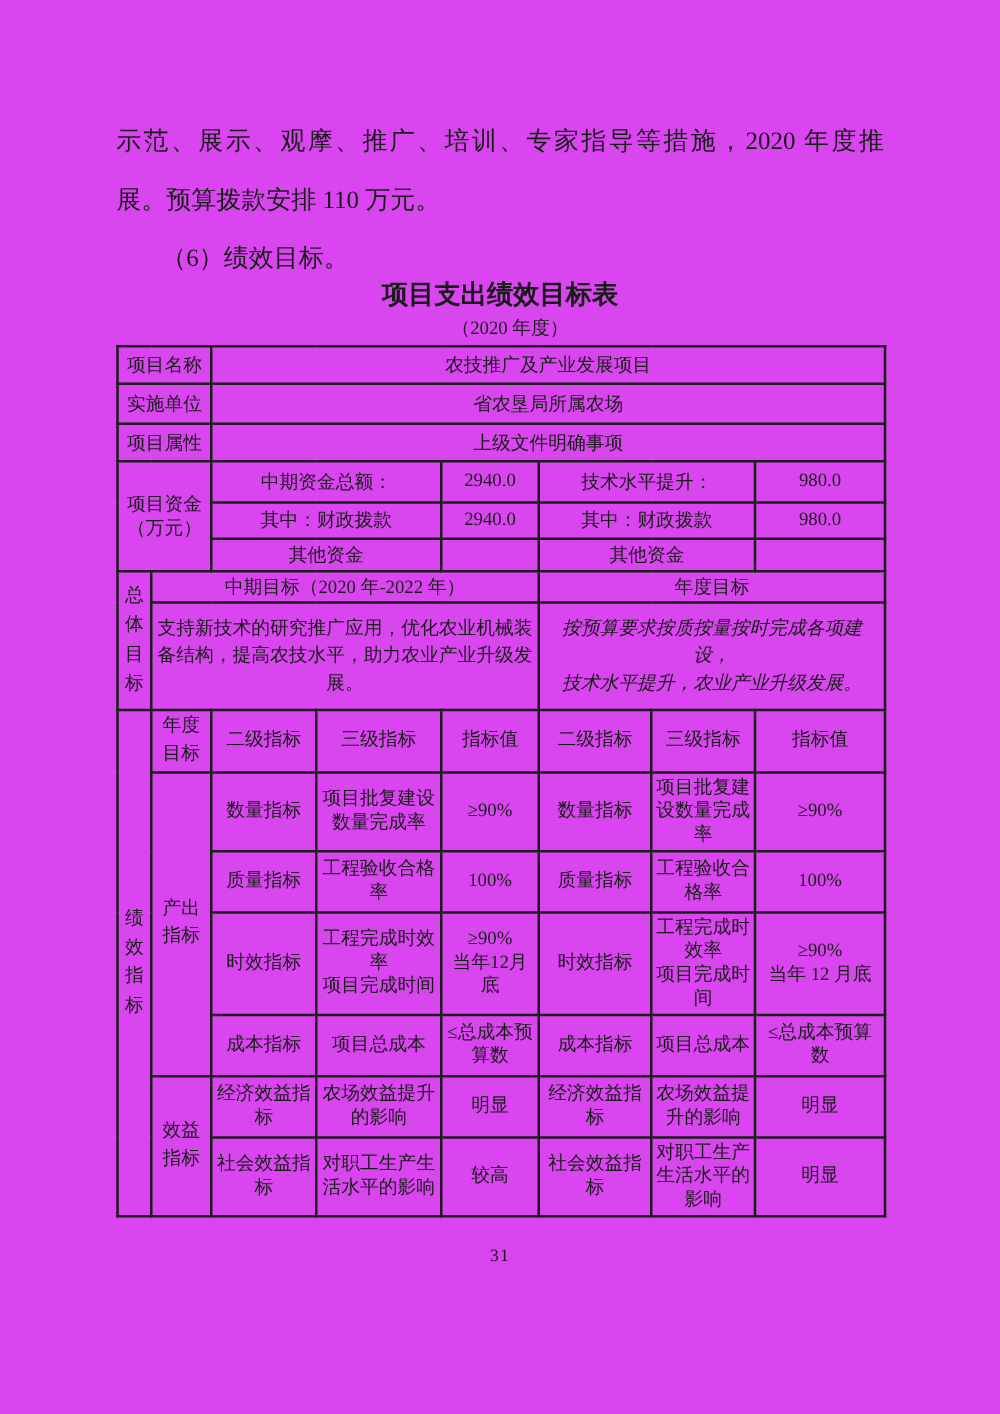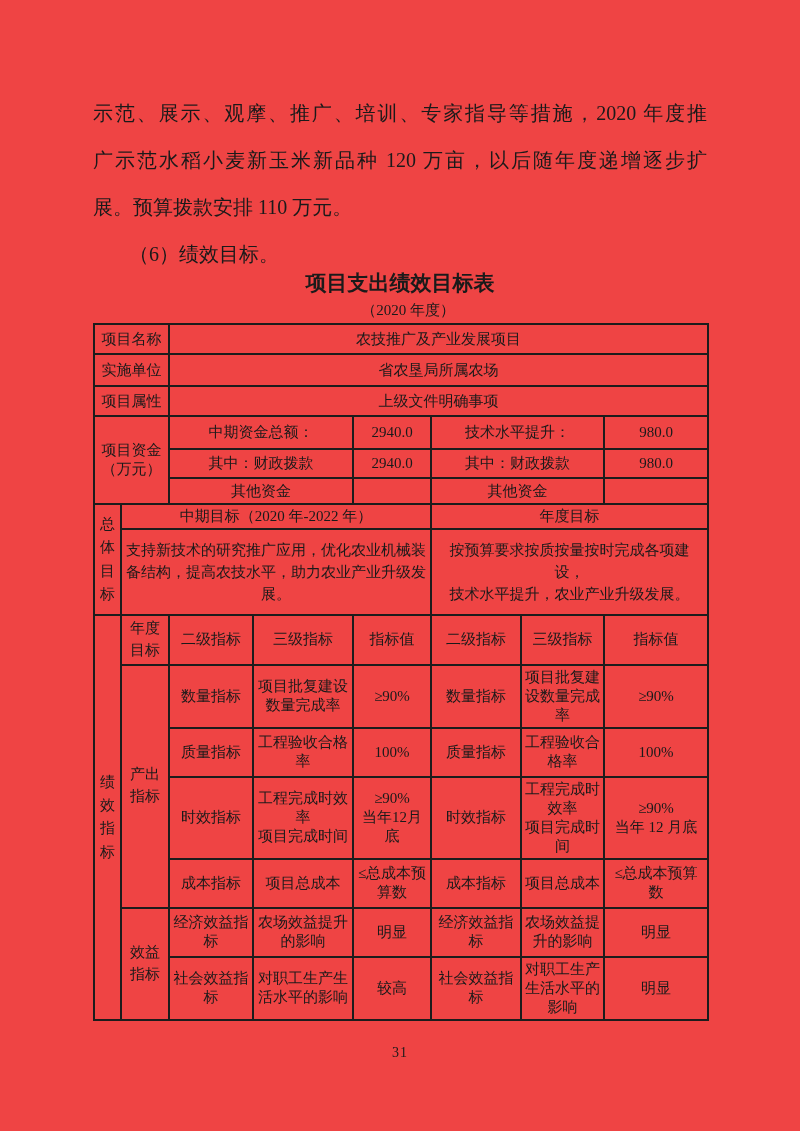--- a/index.html
+++ b/index.html
@@ -1,19 +1,19 @@
 <!DOCTYPE html>
 <html><head>
 <meta charset="utf-8">
 <style>
   * { margin: 0; padding: 0; box-sizing: border-box; }
   html, body { background: #e8e8e8; }
   .page {
     width: 800px; height: 1131px;
-    background: #ef4444;
+    background: #d946ef;
     margin: 0 auto;
     position: relative;
     font-family: "Liberation Serif", "DejaVu Serif", serif;
     color: #1a1a1a;
     overflow: hidden;
   }
   .body-text {
     margin: 90px 93px 0 93px;
     font-size: 20px;
     line-height: 47px;
@@ -47,21 +47,21 @@
     font-size: 15px;
     text-align: center;
     vertical-align: middle;
     padding: 2px 3px;
     overflow: hidden;
   }
   td.lab { padding: 2px 4px; }
   td.val-left { text-align: left; padding-left: 5px; }
   td.val-right { text-align: right; padding-right: 3px; }
   td.goal-text { font-size: 14px; text-align: justify; padding: 2px 4px; line-height: 22px; }
-  td.goal-text-c { font-size: 14px; text-align: center; padding: 2px 4px; line-height: 22px; white-space: pre-line; }
+  td.goal-text-c { font-size: 14px; text-align: center; padding: 2px 4px; line-height: 22px; white-space: pre-line; font-style: italic; }
   td.grid { font-size: 14px; line-height: 19px; }
   td.l2cell { font-size: 13.5px; padding: 2px 0; }
   td.l3cell { font-size: 14px; text-align: left; padding: 2px 2px; white-space: pre-line; }
   td.vcell { font-size: 14px; padding: 2px 4px; white-space: pre-line; }
   .vstack { width: 1em; margin: 0 auto; word-break: break-all; line-height: 1.55; font-size: 15px; }
   td.vtop { vertical-align: top; padding-top: 5px; }
   .two-line { width: 2em; margin: 0 auto; word-break: break-all; line-height: 1.45; }
   .pre { white-space: pre-line; }
   .page-number {
     text-align: center;
@@ -70,21 +70,20 @@
     letter-spacing: 1px;
   }
 </style>
 </head>
 <body>
 
 <div class="page">
 
   <div class="body-text">
     <div class="jline">示范、展示、观摩、推广、培训、专家指导等措施，2020 年度推</div>
-    <div class="jline">广示范水稻小麦新玉米新品种 120 万亩，以后随年度递增逐步扩</div>
     <div class="nline">展。预算拨款安排 110 万元。</div>
     <div class="nline iline">（6）绩效目标。</div>
   </div>
 
   <div class="doc-title">项目支出绩效目标表</div>
   <div class="doc-subtitle">（2020 年度）</div>
 
   <table class="perf">
     <colgroup>
       <col style="width:27px">

